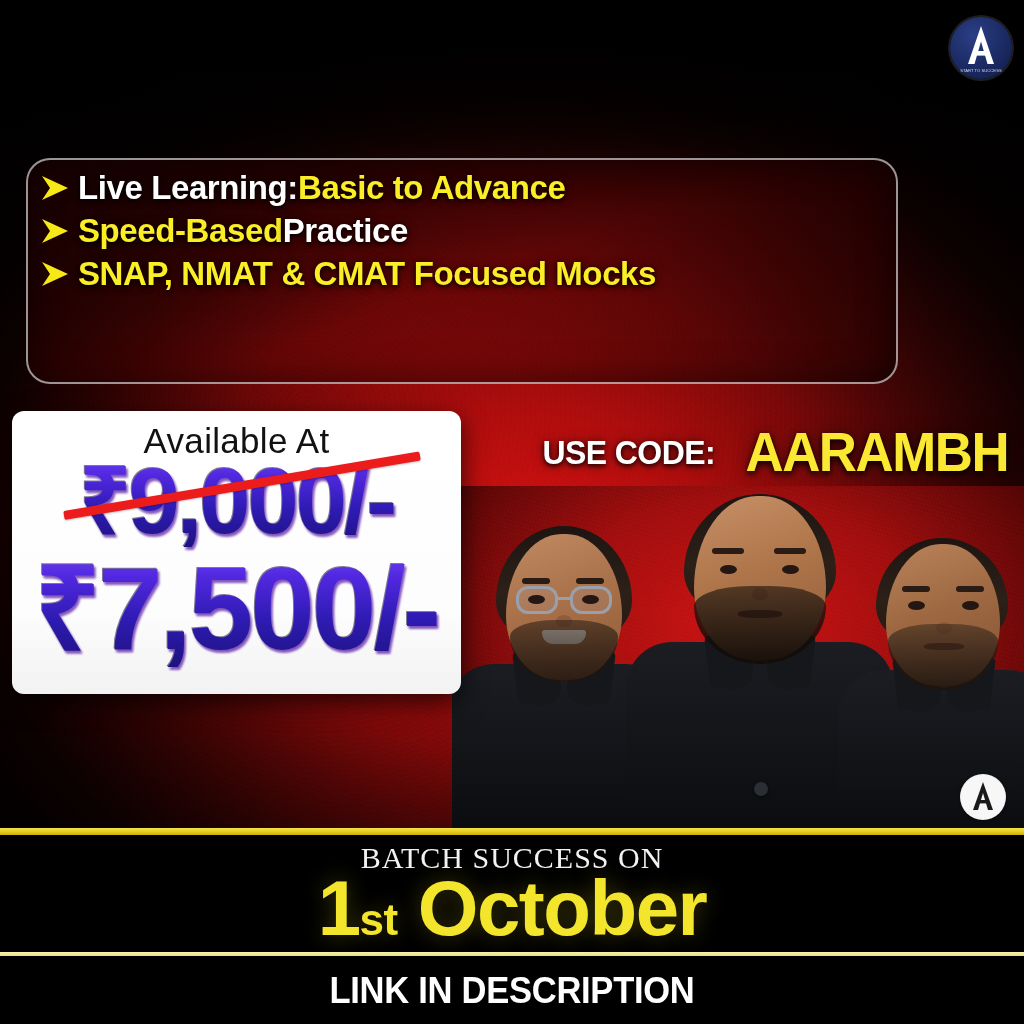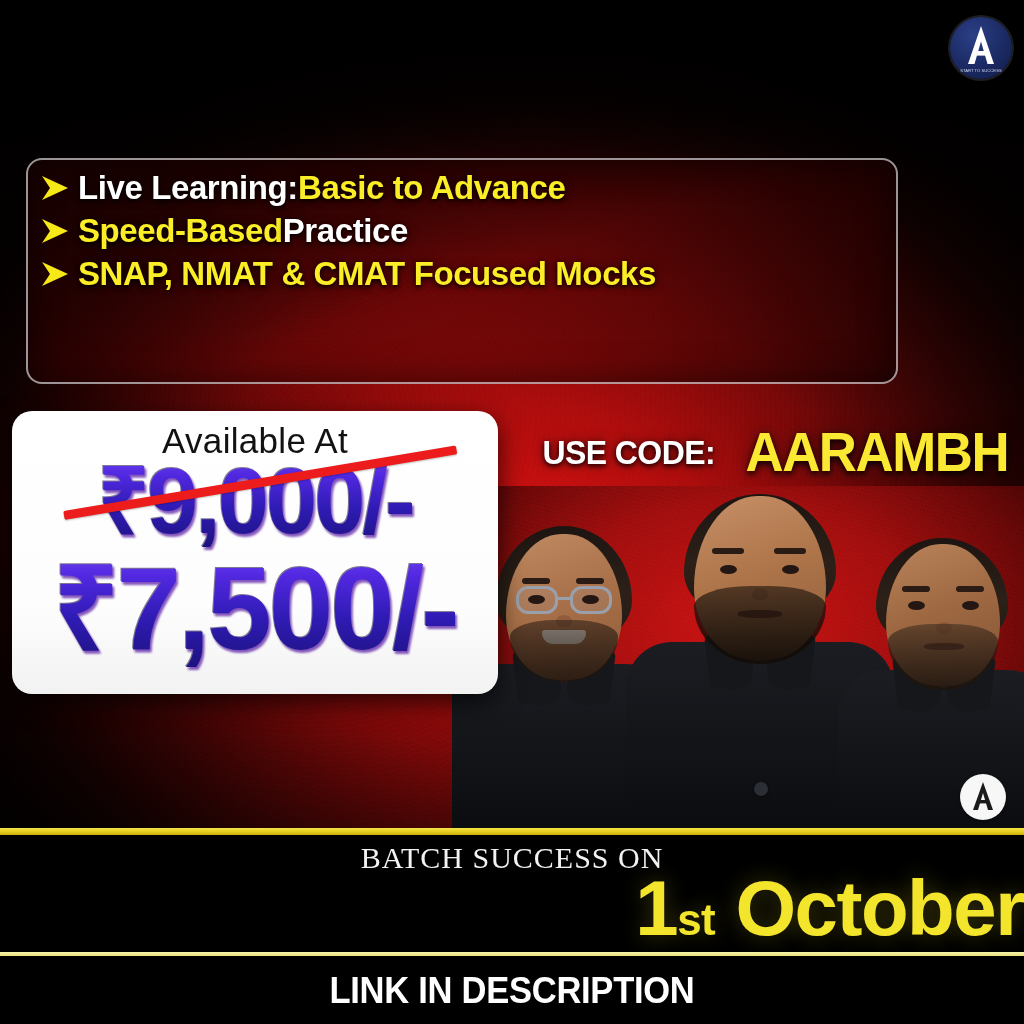--- a/index.html
+++ b/index.html
@@ -93,21 +93,21 @@
   .brand-logo svg { display:block; width:100%; height:100%; }
 
   
   .feature-box {
     position: absolute;
     top: 158px;
     left: 26px;
     width: 872px;
     height: 226px;
     border: 2px solid rgba(205,205,208,.72);
-    border-radius: 16px;
+    border-radius: 24px;
     background: linear-gradient(160deg, rgba(40,2,2,.62) 0%, rgba(96,6,6,.30) 52%, rgba(30,1,1,.55) 100%);
     box-shadow: inset 0 0 34px rgba(0,0,0,.5);
     z-index: 6;
     padding: 6px 0 0 10px;
   }
   .feature-row {
     display: flex;
     align-items: center;
     height: 43px;
     white-space: nowrap;
@@ -127,24 +127,24 @@
     text-shadow: 0 2px 4px rgba(0,0,0,.85), 0 0 10px rgba(0,0,0,.6);
   }
   .c-white { color: #ffffff; }
   .c-yellow { color: #fbee26; }
 
   
   .price-card {
     position: absolute;
     top: 411px;
     left: 12px;
-    width: 486px;
+    width: 449px;
     height: 283px;
     background: linear-gradient(180deg, #ffffff 0%, #fdfdfd 70%, #f2f2f2 100%);
-    border-radius: 20px;
+    border-radius: 12px;
     box-shadow: 0 8px 26px rgba(0,0,0,.72);
     z-index: 7;
     overflow: hidden;
   }
   .avail-label {
     position: absolute;
     top: 10px; left: 0; right: 0;
     text-align: center;
     color: #121212;
     font-size: 35px;
@@ -351,21 +351,21 @@
     color: #f2f2f2;
     font-family: "Liberation Serif", serif;
     font-size: 30px;
     font-weight: 400;
     letter-spacing: 1px;
     z-index: 10;
   }
   .batch-date {
     position: absolute;
     top: 869px; left: 0; right: 0;
-    text-align: right;
+    text-align: center;
     color: #f3e52c;
     font-size: 78px;
     font-weight: 700;
     letter-spacing: -1.5px;
     line-height: 1;
     z-index: 10;
     text-shadow: 0 0 22px rgba(243,229,44,.26);
   }
   .batch-date .ord {
     font-size: 44px;

